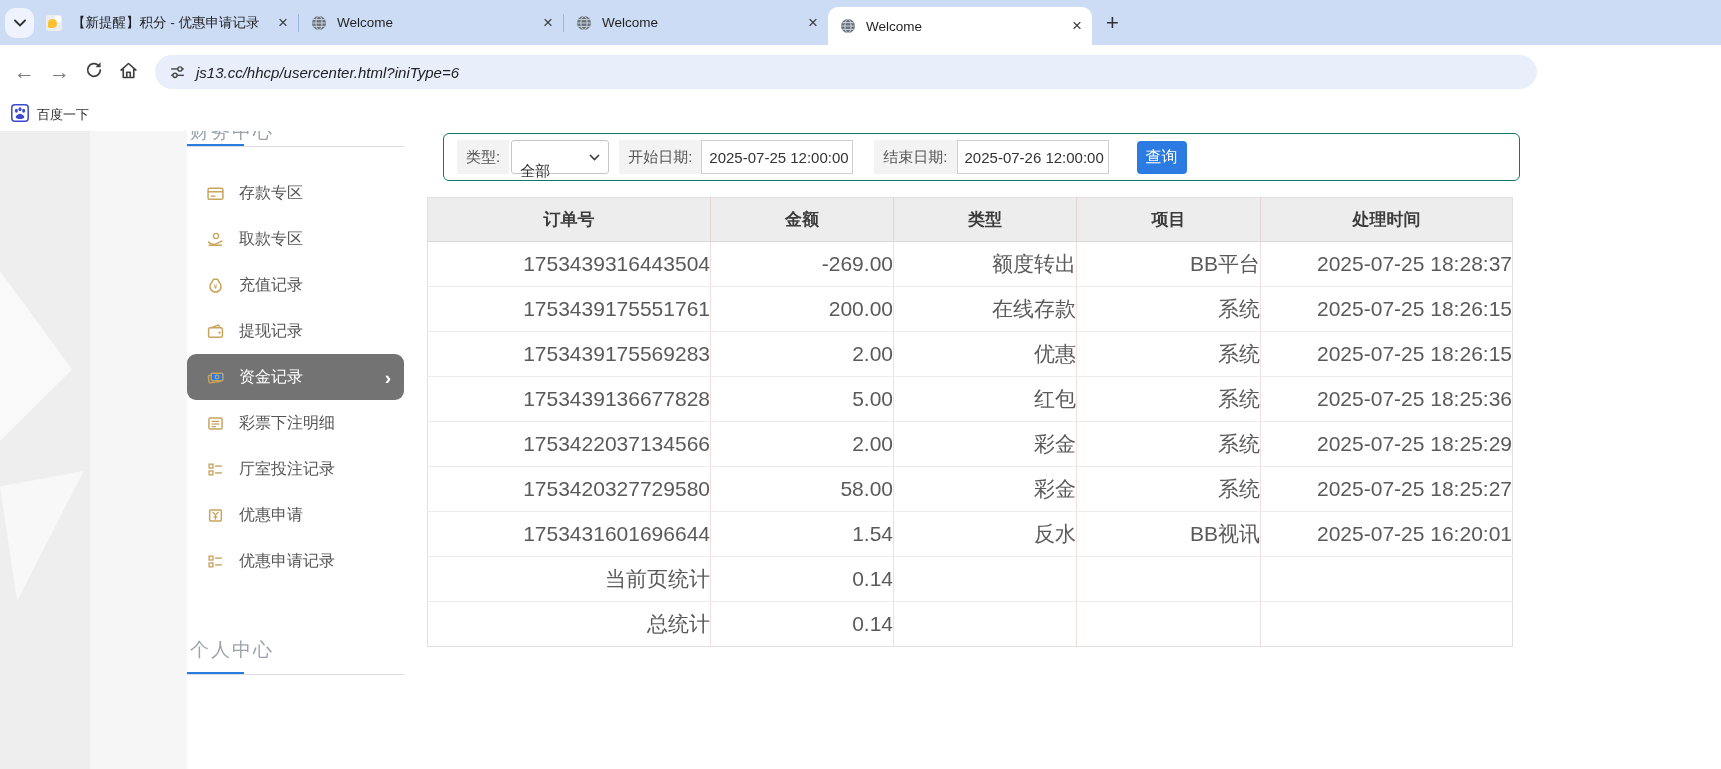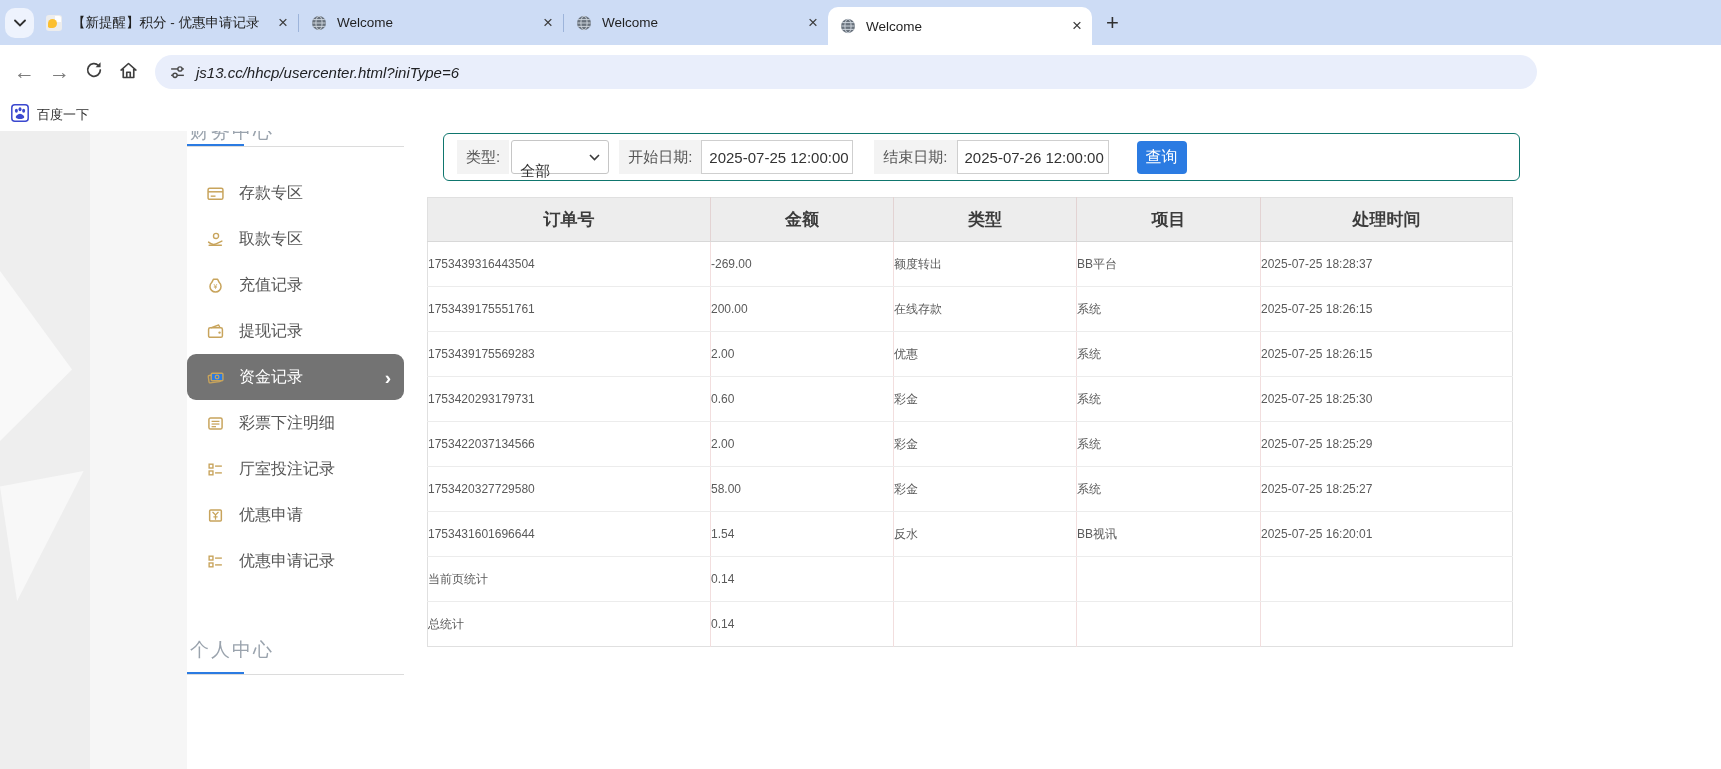--- a/index.html
+++ b/index.html
@@ -56,21 +56,21 @@
   .selbox { width:98px; height:34px; border:1px solid #c6c6c6; border-radius:3px; background:#fff; display:flex; align-items:center; justify-content:space-between; padding:0 8px; margin-left:2px; }
   .selbox .selval { font-size:15px; color:#333;margin-top:28px; }
   .dinput { width:152px; height:34px; border:1px solid #cfcfcf; background:#fff; font-size:15px; color:#333; display:flex; align-items:center; padding-left:7px; white-space:nowrap; }
   .grp { display:flex; align-items:center; }
   .btn-query { margin-left:28px; width:50px; height:33px; background:#2b7be2; border:none; border-radius:4px; color:#ffffff; font-size:16px; font-family:inherit; }
 
   
   .grid { position:absolute; left:240px; top:66px; width:1085px; border-collapse:collapse; table-layout:fixed; border:1px solid #e0e0e0; }
   .grid th { height:44px; background:#ededed; font-size:17px; font-weight:bold; color:#3c3c3c; border-right:1px solid #e3d3d3; border-bottom:1px solid #d8d8d8; text-align:center; }
   .grid th:last-child, .grid td:last-child { border-right:none; }
-  .grid td { height:45px; font-size:12px; color:#5a5a5a; text-align:left; border-right:1px solid #f2dede; border-bottom:1px solid #ececec; white-space:nowrap; }
+  .grid td { height:45px; font-size:21px; color:#5a5a5a; text-align:right; border-right:1px solid #f2dede; border-bottom:1px solid #ececec; white-space:nowrap; }
   .grid tr:last-child td { border-bottom:none; }
 </style>
 </head>
 <body>
 
 <div class="screen">
 
   <div class="tabstrip">
     <div class="tab-search">
       <svg width="12" height="8" viewBox="0 0 12 8">
@@ -318,28 +318,28 @@
           </tr>
 
           <tr>
             <td>1753439175569283</td>
             <td>2.00</td>
             <td>优惠</td>
             <td>系统</td>
             <td>2025-07-25 18:26:15</td>
           </tr>
 
-
-          <tr>
-            <td>1753420293179731</td>
-            <td>0.60</td>
-            <td>彩金</td>
-            <td>系统</td>
-            <td>2025-07-25 18:25:30</td>
-          </tr>
+          <tr>
+            <td>1753439136677828</td>
+            <td>5.00</td>
+            <td>红包</td>
+            <td>系统</td>
+            <td>2025-07-25 18:25:36</td>
+          </tr>
+
 
           <tr>
             <td>1753422037134566</td>
             <td>2.00</td>
             <td>彩金</td>
             <td>系统</td>
             <td>2025-07-25 18:25:29</td>
           </tr>
 
           <tr>

